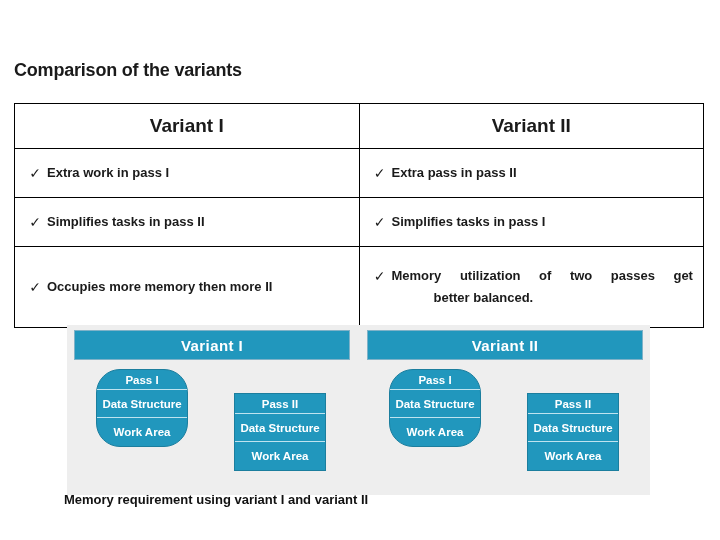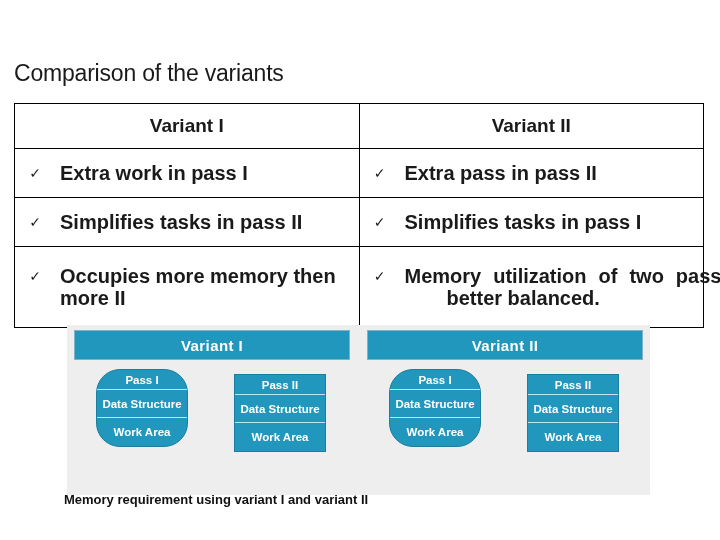--- a/index.html
+++ b/index.html
@@ -13,22 +13,22 @@
     font-family: "Liberation Sans", sans-serif;
     position: relative;
     overflow: hidden;
   }
 
   
   #slide-title {
     position: absolute;
     left: 14px;
     top: 60px;
-    font-size: 23px;
-    font-weight: normal;
+    font-size: 18px;
+    font-weight: bold;
     color: #1a1a1a;
     letter-spacing: -0.2px;
   }
 
   
   #comparison-table {
     position: absolute;
     left: 14px;
     top: 103px;
     width: 690px;
@@ -62,25 +62,24 @@
   }
   .check-mark {
     font-size: 14px;
     color: #1a1a1a;
     width: 24px;
     flex: 0 0 24px;
     text-align: center;
     line-height: 22px;
   }
   .bullet-text {
-    font-size: 20px;
+    font-size: 13px;
     font-weight: bold;
     color: #1a1a1a;
     line-height: 22px;
-    margin-left: 13px;
   }
   .bullet-text.justify {
     text-align: justify;
     width: 100%;
   }
   .bullet-text .j-line {
     display: flex;
     justify-content: space-between;
     gap: 12px;
   }
@@ -145,21 +144,21 @@
     font-size: 11.5px;
     font-weight: bold;
     line-height: 12px;
     padding: 1px 2px;
   }
   .pass-seg.last { border-bottom: none; }
 
   
   .col-a { left: 22px; top: 44px; border-radius: 24px; }
   
-  .col-b { left: 160px; top: 49px; }
+  .col-b { left: 160px; top: 68px; }
 
   .seg-h1 { height: 20px; }
   .seg-h2 { height: 28px; }
   .seg-h3 { height: 28px; }
 
   
   #diagram-caption {
     position: absolute;
     left: 64px;
     top: 492px;

